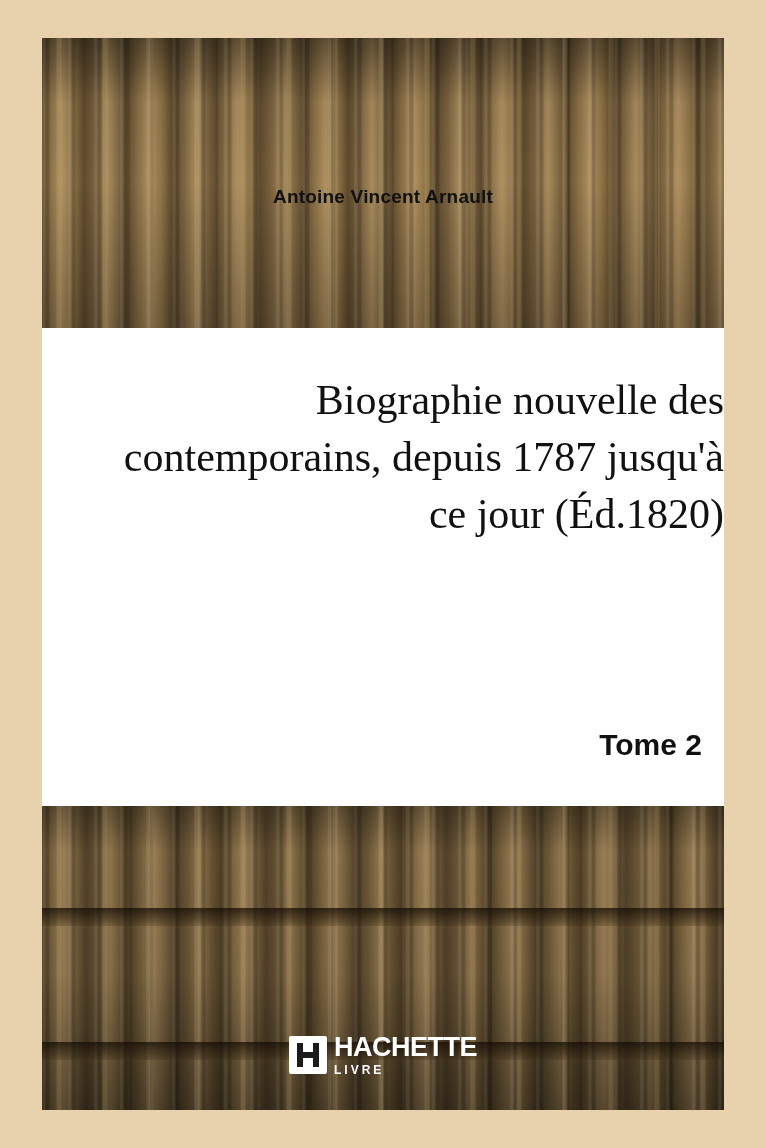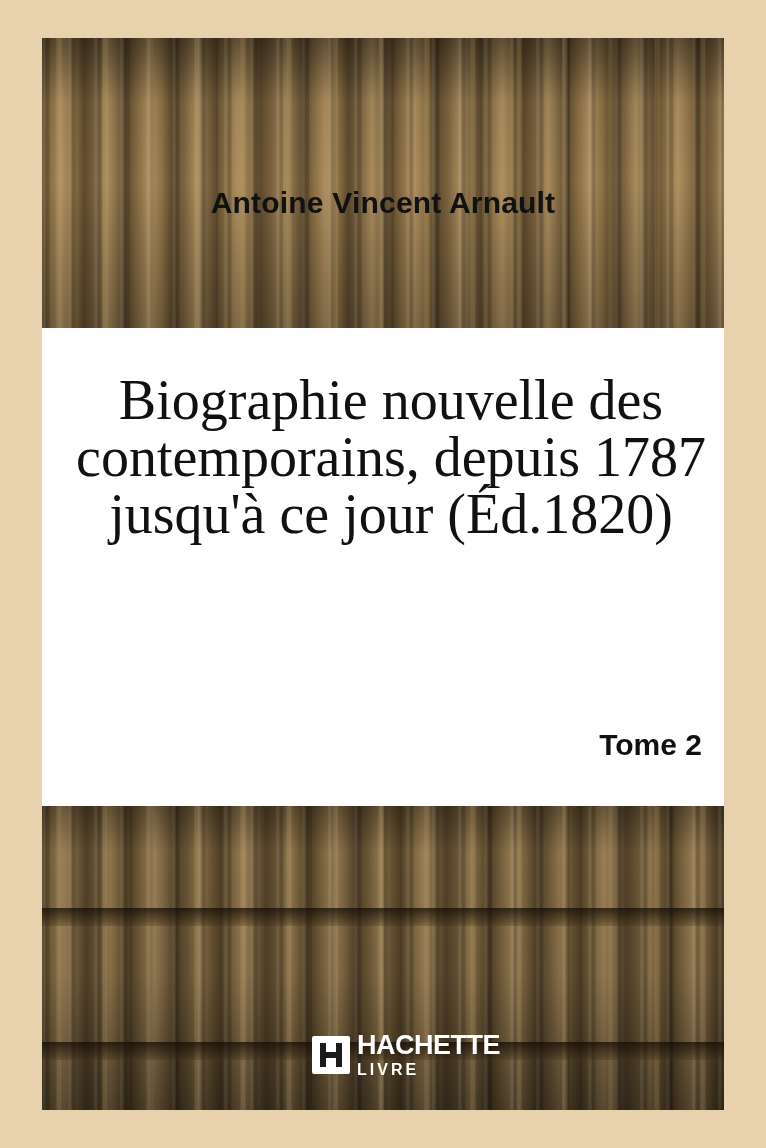--- a/index.html
+++ b/index.html
@@ -100,45 +100,45 @@
   
   .author {
     position: absolute;
     left: 0;
     top: 148px;
     width: 682px;
     text-align: center;
     color: #111111;
     font-family: "Liberation Sans", sans-serif;
     font-weight: bold;
-    font-size: 30px;
+    font-size: 19px;
     letter-spacing: .2px;
     z-index: 5;
   }
 
   .white-block {
     position: absolute;
     left: 0;
     top: 290px;
     width: 682px;
     height: 478px;
     background: #ffffff;
     z-index: 4;
   }
 
   .title {
     position: absolute;
-    left: 26px;
+    left: 36px;
     top: 44px;
     width: 646px;
-    text-align: center;
+    text-align: right;
     color: #111111;
     font-family: "Liberation Serif", serif;
     font-weight: 400;
-    font-size: 56px;
+    font-size: 42px;
     line-height: 57px;
   }
 
   .volume {
     position: absolute;
     right: 22px;
     top: 400px;
     color: #111111;
     font-family: "Liberation Sans", sans-serif;
     font-weight: bold;
@@ -150,21 +150,20 @@
     position: absolute;
     left: 0;
     bottom: 26px;
     width: 682px;
     height: 58px;
     z-index: 6;
     display: flex;
     align-items: center;
     justify-content: center;
     gap: 46px;
-    padding-left: 23px;
   }
   .hachette {
     display: flex;
     align-items: center;
     gap: 7px;
   }
   .hachette-mark {
     width: 38px;
     height: 38px;
     background: #ffffff;
@@ -193,21 +192,21 @@
     color: #ffffff;
     font-family: "Liberation Sans", sans-serif;
     font-weight: bold;
     font-size: 27px;
     letter-spacing: -0.5px;
   }
   .hachette-sub {
     color: #ffffff;
     font-family: "Liberation Sans", sans-serif;
     font-weight: bold;
-    font-size: 16px;
+    font-size: 12px;
     letter-spacing: 3px;
     margin-top: 3px;
   }
   .bnf {
     color: #ffffff;
     font-family: "Liberation Serif", serif;
     font-weight: bold;
     font-size: 37px;
     letter-spacing: 0px;
   }

